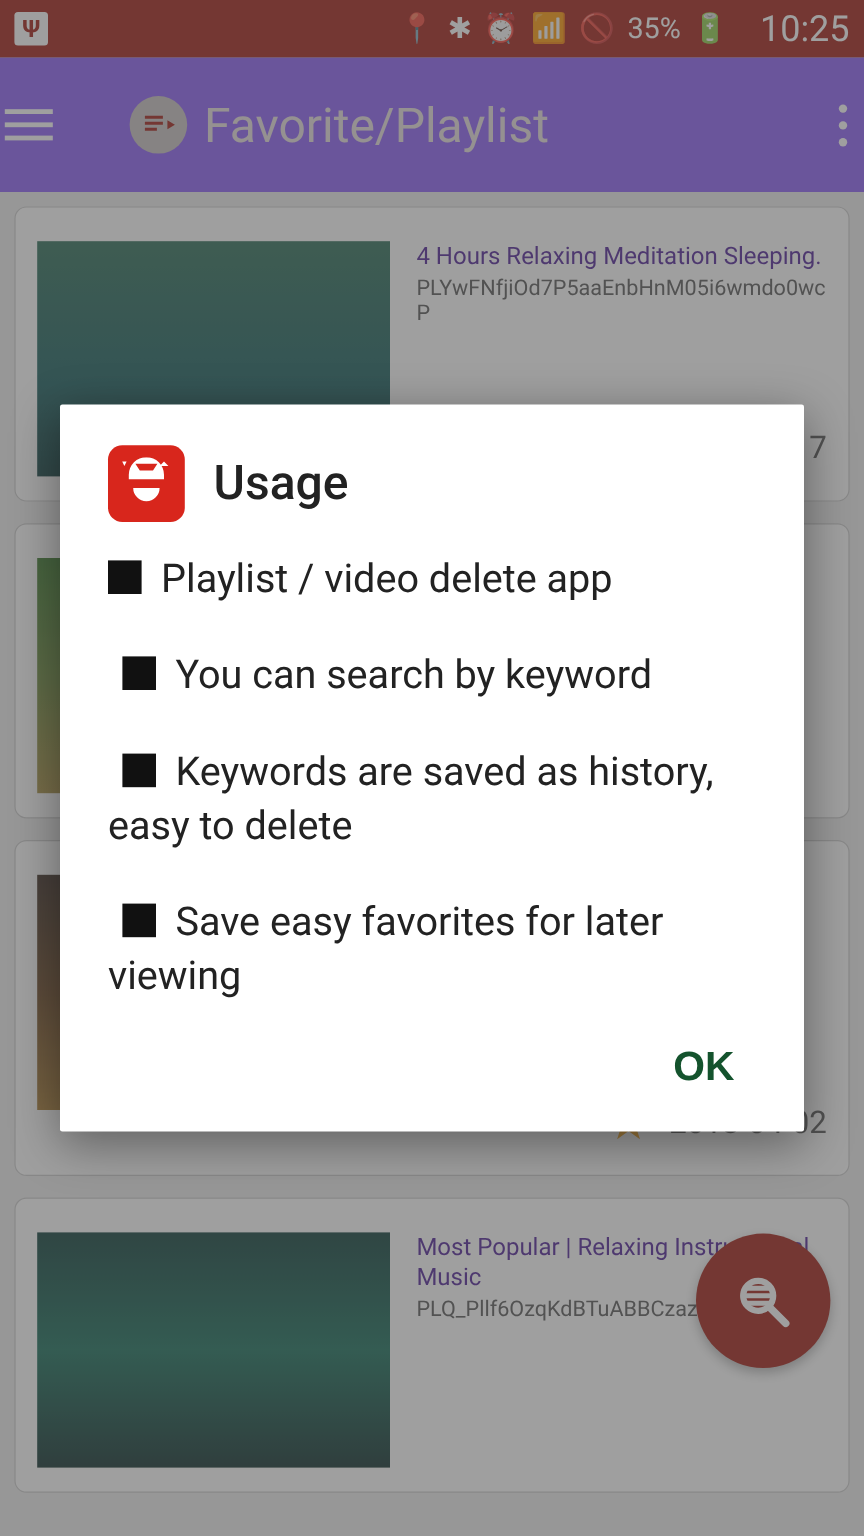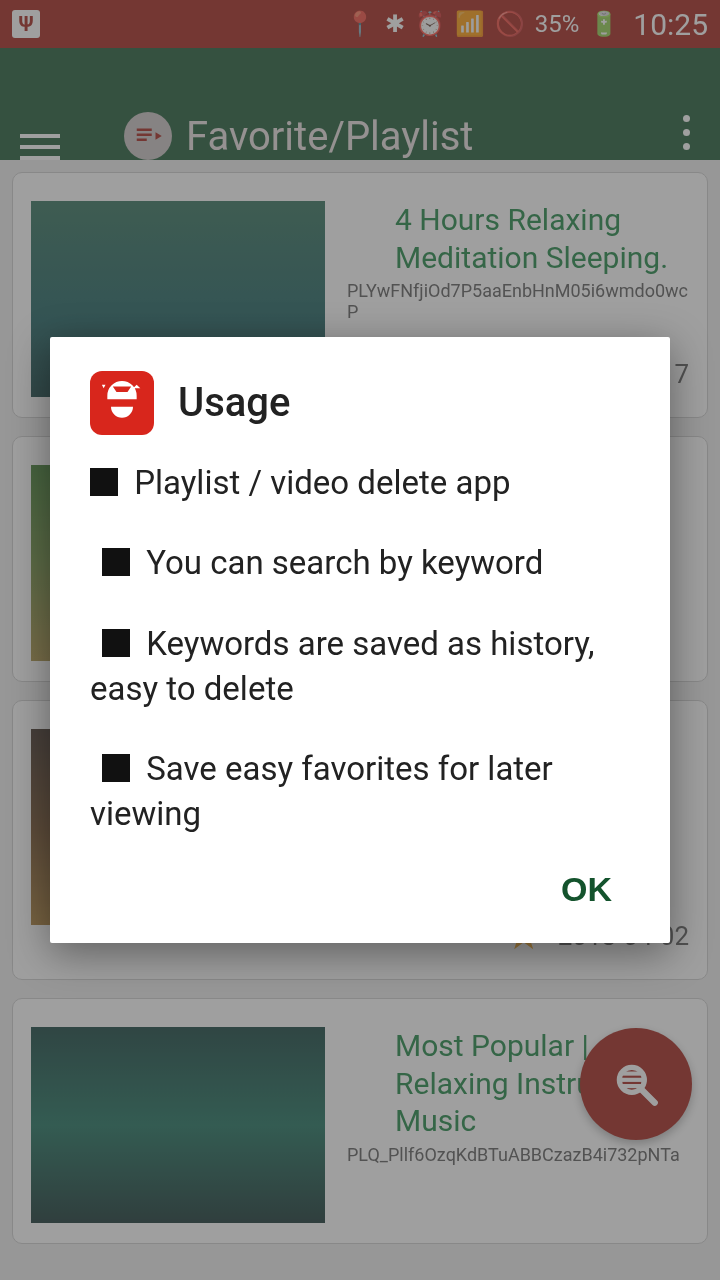--- a/index.html
+++ b/index.html
@@ -21,29 +21,29 @@
     font-size: 26px;
     justify-content: space-between;
   }
   .status-left { display: flex; align-items: center; gap: 6px; }
   .usb-icon {
     width: 28px; height: 28px; background: #fff; color: #a01a10;
     display: flex; align-items: center; justify-content: center;
     font-size: 20px; font-weight: bold; border-radius: 3px;
   }
   .status-right { display: flex; align-items: center; gap: 10px; font-size: 24px; }
-  .status-right .time { font-size: 30px; margin-left: 4px; }
+  .status-right .time { font-size: 30px; margin-left: 16px; }
 
   .app-bar {
     height: 112px;
-    background: #14532d;
+    background: #8b5cf6;
     color: #fff;
     display: flex;
-    align-items: flex-end;
-    padding: 0 20px;
+    align-items: center;
+    padding: 0 4px;
   }
   .hamburger { width: 40px; display: flex; flex-direction: column; gap: 7px; margin-right: 64px; cursor: pointer; }
   .hamburger span { height: 4px; background: #fff; }
   .app-logo {
     width: 48px; height: 48px; border-radius: 50%;
     background: #c8c0c0; display: flex; align-items: center; justify-content: center;
     margin-right: 14px;
   }
   .app-title { font-size: 40px; flex: 1; color: #e8e0e0; }
   .more-dots { display: flex; flex-direction: column; gap: 7px; padding: 10px; cursor: pointer;}
@@ -66,21 +66,21 @@
   }
   .thumb {
     width: 294px; height: 196px;
     background: linear-gradient(180deg,#2a6b55 0%,#135a5a 60%,#0e3f3f 100%);
     flex-shrink: 0;
   }
   .thumb.t2 { background: linear-gradient(180deg,#3a7a2a,#6a8a3a,#a89040); }
   .thumb.t3 { background: linear-gradient(180deg,#3a2a20,#6a4520,#a87a30); }
   .thumb.t4 { background: linear-gradient(180deg,#0a3a35,#126a55,#0a2a28); }
   .card-info { flex: 1; display: flex; flex-direction: column; }
-  .card-title { font-size: 30px; color: #15803d; line-height: 1.25; margin-left: 48px; }
+  .card-title { font-size: 20px; color: #4c1d95; line-height: 1.25; }
   .card-sub { font-size: 18px; color: #555; margin-top: 4px; word-break: break-all; }
   .card-meta { display: flex; align-items: center; justify-content: flex-end; gap: 16px; margin-top: auto; color:#555; font-size: 26px;}
   .star { color: #f5a623; font-size: 40px; }
 
   .fab {
     position: absolute;
     right: 28px;
     bottom: 140px;
     width: 112px; height: 112px;
     border-radius: 50%;

